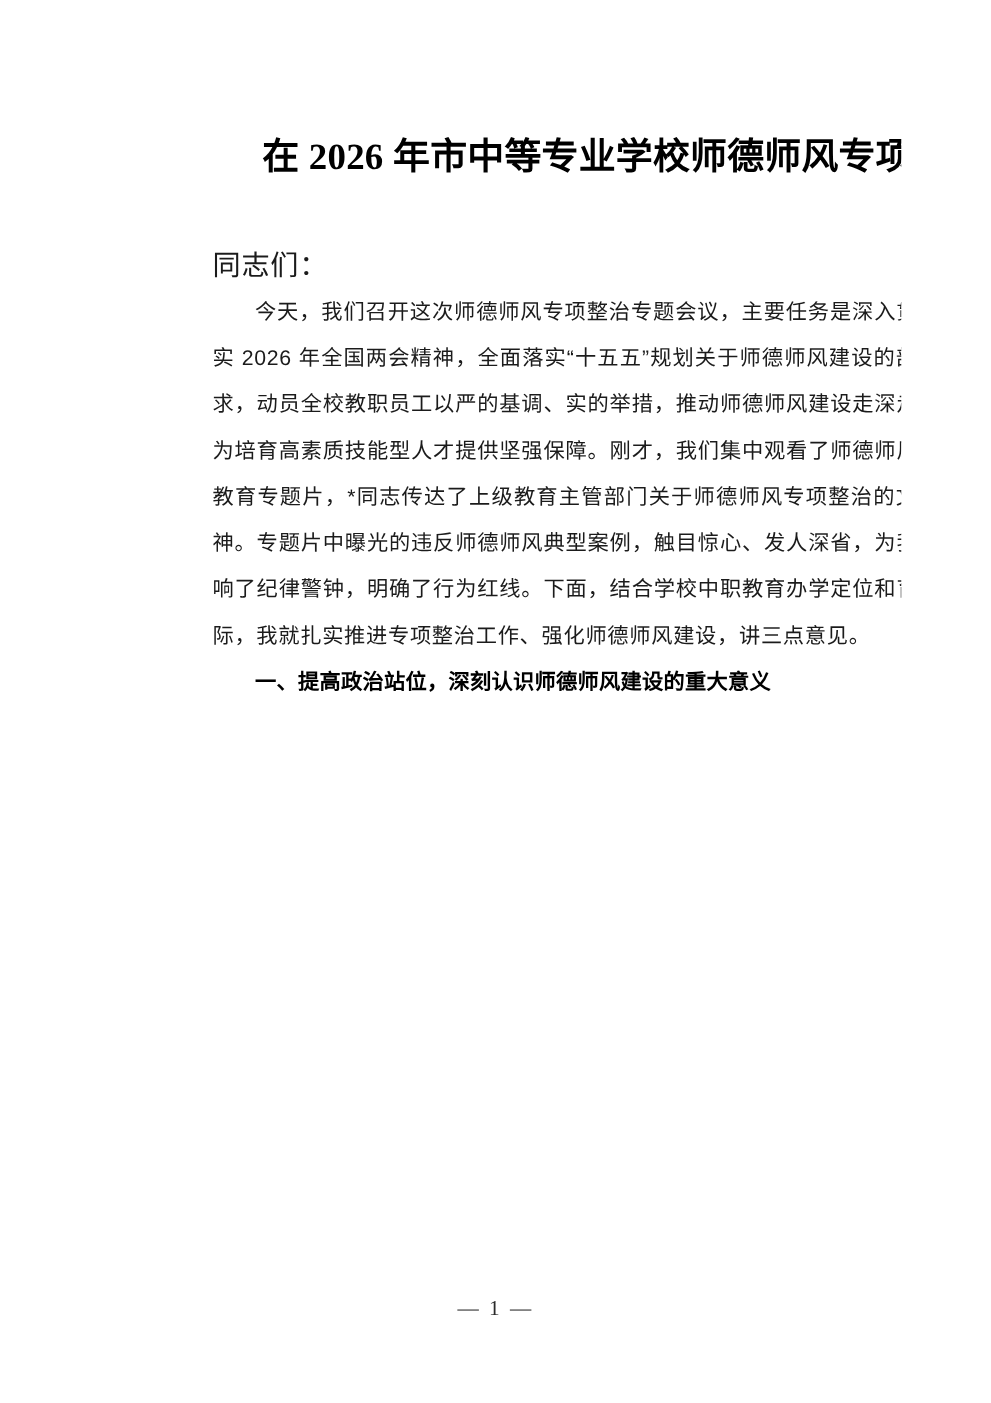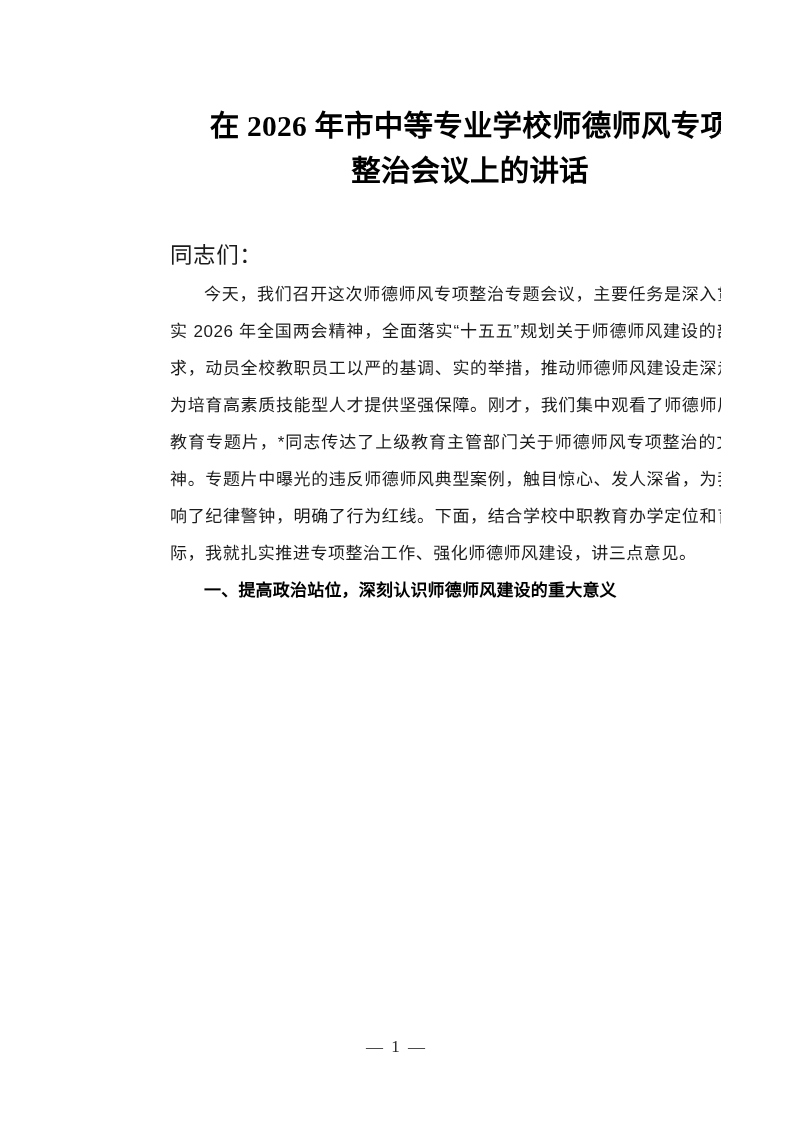--- a/index.html
+++ b/index.html
@@ -41,21 +41,21 @@
     color: #000000;
   }
 
   
   .salutation {
     margin: 0;
     padding-top: 45px;
     font-size: 22.5px;
     line-height: 37px;
     letter-spacing: 0.6px;
-    font-family: Liberation Mono, monospace;
+    font-family: Liberation Sans, sans-serif;
     color: #1b1b1b;
   }
 
   
   .body-para {
     margin: 0;
     font-size: 17px;
     line-height: 37px;
     text-indent: 2em;
     text-align: justify;
@@ -91,21 +91,21 @@
     color: #2a2a2a;
   }
 </style>
 </head>
 <body>
 
 <div class="page">
 
   <div class="content">
 
-    <h1 class="doc-title"><span>在 2026 年市中等专业学校师德师风专项</span><br><span>整治会议上的讲话</span></h1>
+    <h1 class="doc-title"><span>在 2026 年市中等专业学校师德师风专项</span><br></h1>
 
     <p class="salutation">同志们：</p>
 
     <p class="body-para">今天，我们召开这次师德师风专项整治专题会议，主要任务是深入贯彻落实 2026 年全国两会精神，全面落实“十五五”规划关于师德师风建设的部署要求，动员全校教职员工以严的基调、实的举措，推动师德师风建设走深走实，为培育高素质技能型人才提供坚强保障。刚才，我们集中观看了师德师风警示教育专题片，*同志传达了上级教育主管部门关于师德师风专项整治的文件精神。专题片中曝光的违反师德师风典型案例，触目惊心、发人深省，为我们敲响了纪律警钟，明确了行为红线。下面，结合学校中职教育办学定位和育人实际，我就扎实推进专项整治工作、强化师德师风建设，讲三点意见。</p>
 
     <p class="section-heading">一、提高政治站位，深刻认识师德师风建设的重大意义</p>
 
 
 
   </div>

